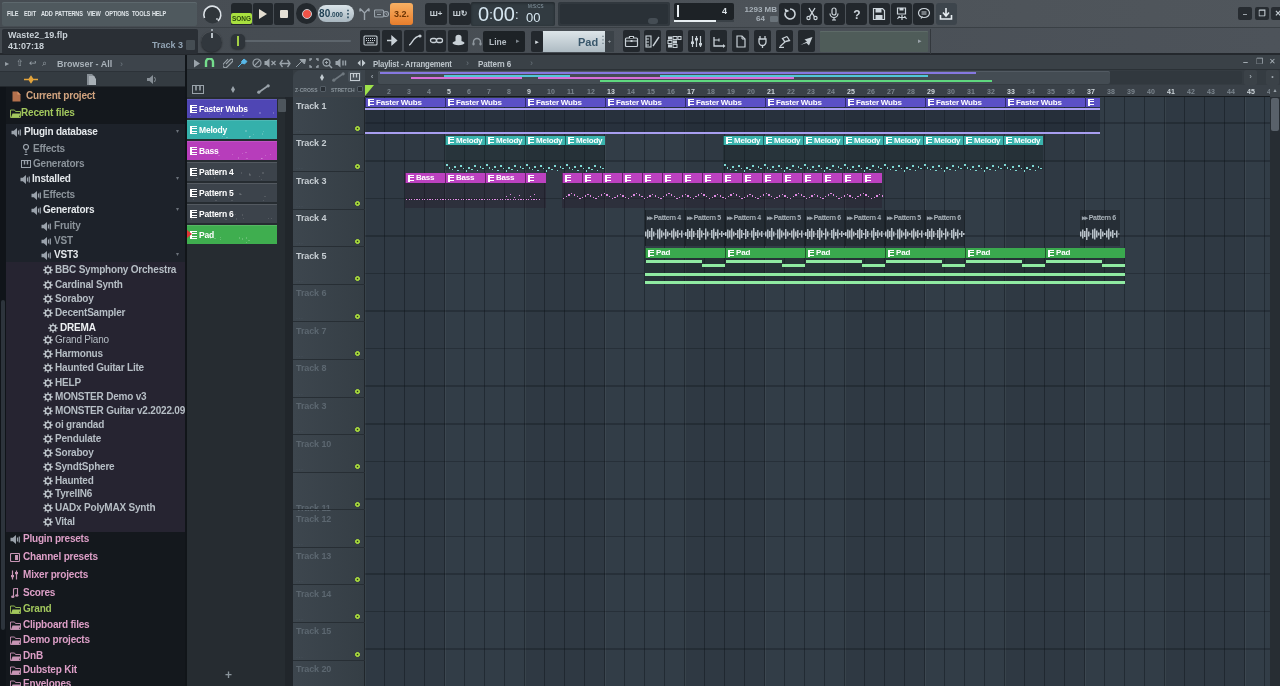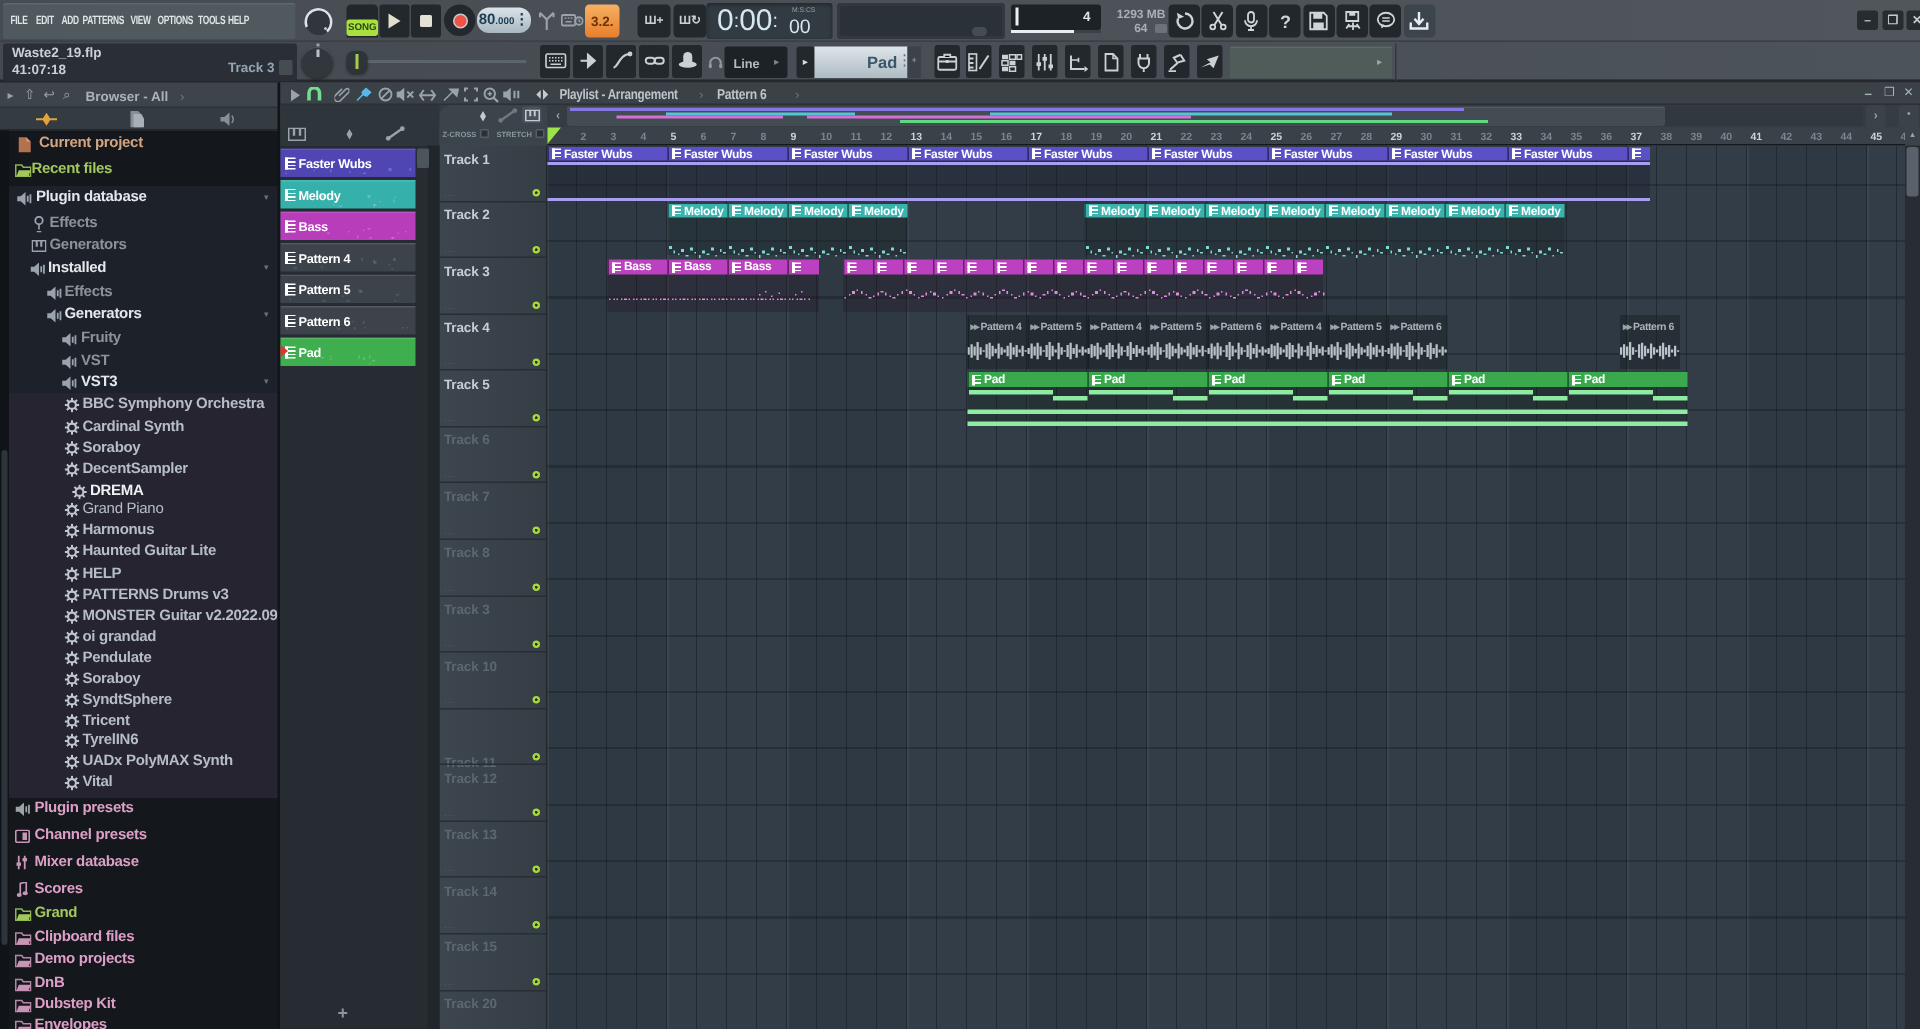--- a/index.html
+++ b/index.html
@@ -354,21 +354,21 @@
 <div class="a" style="left:55px;top:362px;font-size:10px;font-weight:bold;color:#b6bec5;letter-spacing:-0.2px;white-space:nowrap">Haunted Guitar Lite</div>
 <svg class="a" style="left:43px;top:378px" width="10" height="10" viewBox="0 0 10 10">
     <path d="M5 0.2v2M5 7.8v2M0.2 5h2M7.8 5h2M1.6 1.6l1.4 1.4M7 7l1.4 1.4M8.4 1.6L7 3M3 7L1.6 8.4" stroke="#c0c7cd" stroke-width="1.3"></path>
     <circle cx="5" cy="5" r="2.6" fill="none" stroke="#c0c7cd" stroke-width="1.4"></circle>
   </svg>
 <div class="a" style="left:55px;top:377px;font-size:10px;font-weight:bold;color:#b6bec5;letter-spacing:-0.2px;white-space:nowrap">HELP</div>
 <svg class="a" style="left:43px;top:392px" width="10" height="10" viewBox="0 0 10 10">
     <path d="M5 0.2v2M5 7.8v2M0.2 5h2M7.8 5h2M1.6 1.6l1.4 1.4M7 7l1.4 1.4M8.4 1.6L7 3M3 7L1.6 8.4" stroke="#c0c7cd" stroke-width="1.3"></path>
     <circle cx="5" cy="5" r="2.6" fill="none" stroke="#c0c7cd" stroke-width="1.4"></circle>
   </svg>
-<div class="a" style="left:55px;top:391px;font-size:10px;font-weight:bold;color:#b6bec5;letter-spacing:-0.2px;white-space:nowrap">PATTERNS Drums v3</div>
+<div class="a" style="left:55px;top:391px;font-size:10px;font-weight:bold;color:#b6bec5;letter-spacing:-0.2px;white-space:nowrap">MONSTER Demo v3</div>
 <svg class="a" style="left:43px;top:406px" width="10" height="10" viewBox="0 0 10 10">
     <path d="M5 0.2v2M5 7.8v2M0.2 5h2M7.8 5h2M1.6 1.6l1.4 1.4M7 7l1.4 1.4M8.4 1.6L7 3M3 7L1.6 8.4" stroke="#c0c7cd" stroke-width="1.3"></path>
     <circle cx="5" cy="5" r="2.6" fill="none" stroke="#c0c7cd" stroke-width="1.4"></circle>
   </svg>
 <div class="a" style="left:55px;top:405px;font-size:10px;font-weight:bold;color:#b6bec5;letter-spacing:-0.2px;white-space:nowrap">MONSTER Guitar v2.2022.09</div>
 <svg class="a" style="left:43px;top:419.5px" width="10" height="10" viewBox="0 0 10 10">
     <path d="M5 0.2v2M5 7.8v2M0.2 5h2M7.8 5h2M1.6 1.6l1.4 1.4M7 7l1.4 1.4M8.4 1.6L7 3M3 7L1.6 8.4" stroke="#c0c7cd" stroke-width="1.3"></path>
     <circle cx="5" cy="5" r="2.6" fill="none" stroke="#c0c7cd" stroke-width="1.4"></circle>
   </svg>
 <div class="a" style="left:55px;top:418.5px;font-size:10px;font-weight:bold;color:#b6bec5;letter-spacing:-0.2px;white-space:nowrap">oi grandad</div>
@@ -384,21 +384,21 @@
 <div class="a" style="left:55px;top:447px;font-size:10px;font-weight:bold;color:#b6bec5;letter-spacing:-0.2px;white-space:nowrap">Soraboy</div>
 <svg class="a" style="left:43px;top:462px" width="10" height="10" viewBox="0 0 10 10">
     <path d="M5 0.2v2M5 7.8v2M0.2 5h2M7.8 5h2M1.6 1.6l1.4 1.4M7 7l1.4 1.4M8.4 1.6L7 3M3 7L1.6 8.4" stroke="#c0c7cd" stroke-width="1.3"></path>
     <circle cx="5" cy="5" r="2.6" fill="none" stroke="#c0c7cd" stroke-width="1.4"></circle>
   </svg>
 <div class="a" style="left:55px;top:461px;font-size:10px;font-weight:bold;color:#b6bec5;letter-spacing:-0.2px;white-space:nowrap">SyndtSphere</div>
 <svg class="a" style="left:43px;top:475.5px" width="10" height="10" viewBox="0 0 10 10">
     <path d="M5 0.2v2M5 7.8v2M0.2 5h2M7.8 5h2M1.6 1.6l1.4 1.4M7 7l1.4 1.4M8.4 1.6L7 3M3 7L1.6 8.4" stroke="#c0c7cd" stroke-width="1.3"></path>
     <circle cx="5" cy="5" r="2.6" fill="none" stroke="#c0c7cd" stroke-width="1.4"></circle>
   </svg>
-<div class="a" style="left:55px;top:474.5px;font-size:10px;font-weight:bold;color:#b6bec5;letter-spacing:-0.2px;white-space:nowrap">Tricent</div>
+<div class="a" style="left:55px;top:474.5px;font-size:10px;font-weight:bold;color:#b6bec5;letter-spacing:-0.2px;white-space:nowrap">Haunted</div>
 <svg class="a" style="left:43px;top:489px" width="10" height="10" viewBox="0 0 10 10">
     <path d="M5 0.2v2M5 7.8v2M0.2 5h2M7.8 5h2M1.6 1.6l1.4 1.4M7 7l1.4 1.4M8.4 1.6L7 3M3 7L1.6 8.4" stroke="#c0c7cd" stroke-width="1.3"></path>
     <circle cx="5" cy="5" r="2.6" fill="none" stroke="#c0c7cd" stroke-width="1.4"></circle>
   </svg>
 <div class="a" style="left:55px;top:488px;font-size:10px;font-weight:bold;color:#b6bec5;letter-spacing:-0.2px;white-space:nowrap">TyrelIN6</div>
 <svg class="a" style="left:43px;top:502.5px" width="10" height="10" viewBox="0 0 10 10">
     <path d="M5 0.2v2M5 7.8v2M0.2 5h2M7.8 5h2M1.6 1.6l1.4 1.4M7 7l1.4 1.4M8.4 1.6L7 3M3 7L1.6 8.4" stroke="#c0c7cd" stroke-width="1.3"></path>
     <circle cx="5" cy="5" r="2.6" fill="none" stroke="#c0c7cd" stroke-width="1.4"></circle>
   </svg>
 <div class="a" style="left:55px;top:501.5px;font-size:10px;font-weight:bold;color:#b6bec5;letter-spacing:-0.2px;white-space:nowrap">UADx PolyMAX Synth</div>
@@ -415,21 +415,21 @@
 <svg class="a" style="left:10px;top:552.5px" width="10" height="9" viewBox="0 0 10 9">
     <rect x="0.5" y="0.5" width="9" height="8" rx="1" fill="none" stroke="#c795b5" stroke-width="1.1"></rect>
     <rect x="5" y="2" width="3" height="5" fill="#c795b5"></rect>
   </svg>
 <div class="a" style="left:23px;top:551px;font-size:10px;font-weight:bold;color:#dd9fc7;letter-spacing:-0.2px;white-space:nowrap">Channel presets</div>
 <svg class="a" style="left:10px;top:570px" width="9" height="10" viewBox="0 0 9 10">
     <path d="M2.5 0.5v9M6.5 0.5v9" stroke="#c795b5" stroke-width="1.2"></path>
     <rect x="1" y="5" width="3" height="2.2" fill="#c795b5"></rect>
     <rect x="5" y="2" width="3" height="2.2" fill="#c795b5"></rect>
   </svg>
-<div class="a" style="left:23px;top:569px;font-size:10px;font-weight:bold;color:#dd9fc7;letter-spacing:-0.2px;white-space:nowrap">Mixer database</div>
+<div class="a" style="left:23px;top:569px;font-size:10px;font-weight:bold;color:#dd9fc7;letter-spacing:-0.2px;white-space:nowrap">Mixer projects</div>
 <svg class="a" style="left:11px;top:587.5px" width="8" height="11" viewBox="0 0 8 11">
     <path d="M2.5 8.5V1l4-1v7.5" fill="none" stroke="#c795b5" stroke-width="1.1"></path>
     <ellipse cx="1.8" cy="8.7" rx="1.7" ry="1.3" fill="#c795b5"></ellipse>
     <ellipse cx="5.8" cy="7.5" rx="1.7" ry="1.3" fill="#c795b5"></ellipse>
   </svg>
 <div class="a" style="left:23px;top:587px;font-size:10px;font-weight:bold;color:#dd9fc7;letter-spacing:-0.2px;white-space:nowrap">Scores</div>
 <svg class="a" style="left:10px;top:604.5px" width="11" height="9" viewBox="0 0 11 9">
     <path d="M0.5 1h4l1 1.5h5V8.5h-10z" fill="none" stroke="#8fb34f" stroke-width="1"></path>
     <path d="M2.5 4.5h8l-1.5 4h-8z" fill="#a2c75d"></path>
   </svg>

